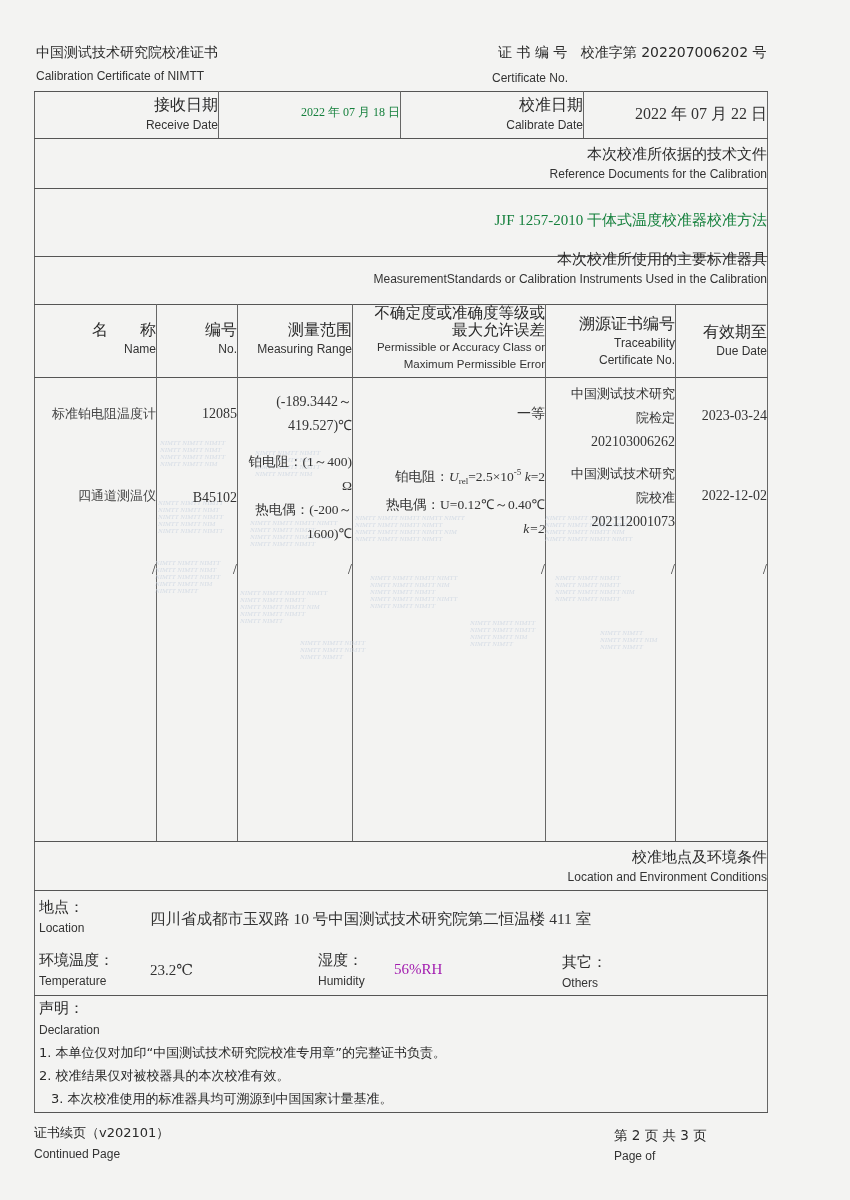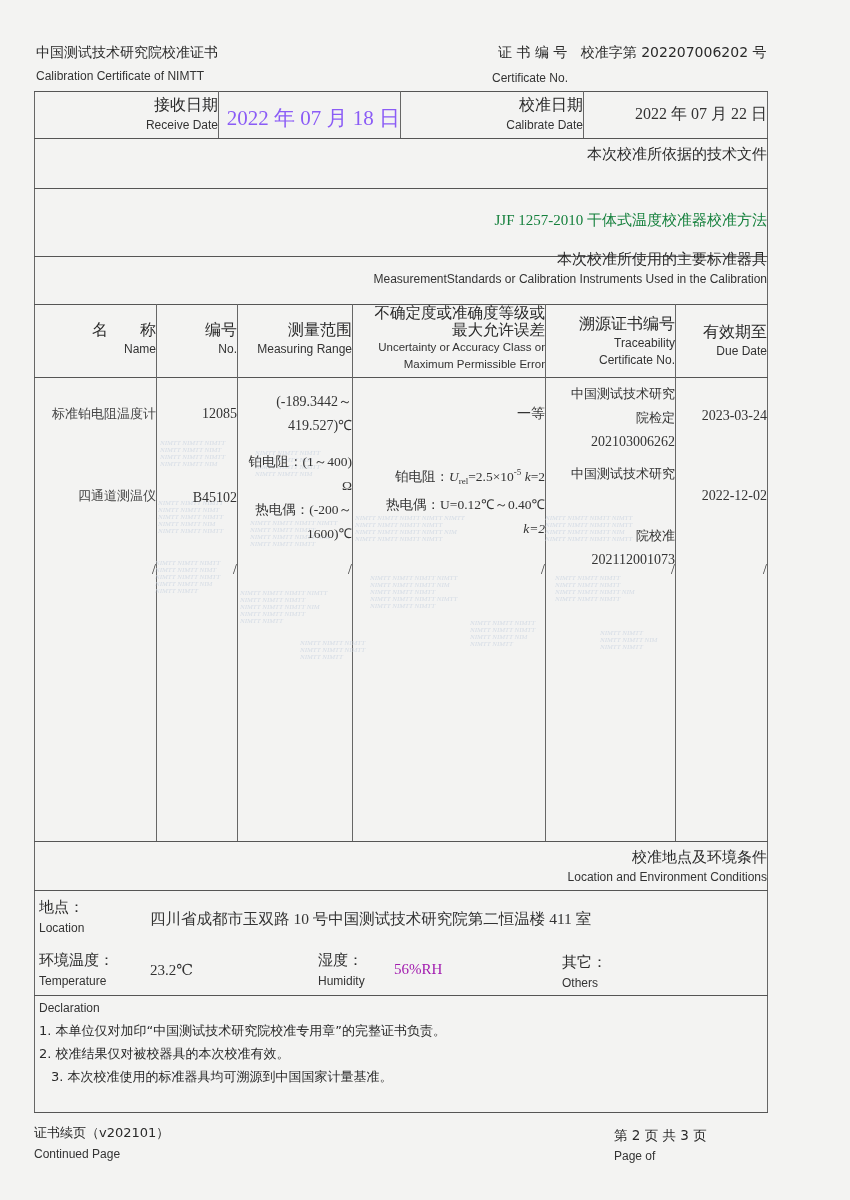--- a/index.html
+++ b/index.html
@@ -51,29 +51,30 @@
 <div class="vline" style="left:156px;top:304px;height:537px;"></div>
 <div class="vline" style="left:237px;top:304px;height:537px;"></div>
 <div class="vline" style="left:352px;top:304px;height:537px;"></div>
 <div class="vline" style="left:545px;top:304px;height:537px;"></div>
 <div class="vline" style="left:675px;top:304px;height:537px;"></div>
 
 <div class="abs cen" style="left:35px;width:183px;top:94px;">
   <div class="zh" style="font-size:16px;line-height:22px;">接收日期</div>
   <div class="en" style="line-height:18px;">Receive Date</div>
 </div>
-<div class="abs cen serif" style="left:219px;width:181px;top:104px;font-size:21px;color:#8b5cf6;">2022 年 07 月 18 日</div>
+<div class="abs cen serif" style="left:219px;width:181px;top:104px;font-size:12px;color:#15803d;">2022 年 07 月 18 日</div>
 <div class="abs cen" style="left:401px;width:182px;top:94px;">
   <div class="zh" style="font-size:16px;line-height:22px;">校准日期</div>
   <div class="en" style="line-height:18px;">Calibrate Date</div>
 </div>
 <div class="abs cen serif" style="left:584px;width:183px;top:104px;font-size:16px;color:#333;">2022 年 07 月 22 日</div>
 
 <div class="abs cen" style="left:35px;width:732px;top:143px;">
   <div class="zh" style="line-height:22px;">本次校准所依据的技术文件</div>
+  <div class="en" style="line-height:18px;">Reference Documents for the Calibration</div>
 </div>
 <div class="abs cen serif" style="left:35px;width:732px;top:211px;font-size:15px;color:#15803d;">JJF 1257-2010  干体式温度校准器校准方法</div>
 
 <div class="abs cen" style="left:35px;width:732px;top:248px;">
   <div class="zh" style="line-height:22px;">本次校准所使用的主要标准器具</div>
   <div class="en" style="line-height:18px;">MeasurementStandards or Calibration Instruments Used in the Calibration</div>
 </div>
 
 <div class="abs cen" style="left:35px;width:121px;top:320px;">
   <div class="zh" style="font-size:16px;line-height:20px;">名　　称</div>
@@ -83,21 +84,21 @@
   <div class="zh" style="font-size:16px;line-height:20px;">编号</div>
   <div class="en" style="line-height:18px;">No.</div>
 </div>
 <div class="abs cen" style="left:238px;width:114px;top:320px;">
   <div class="zh" style="font-size:16px;line-height:20px;">测量范围</div>
   <div class="en" style="line-height:18px;">Measuring Range</div>
 </div>
 <div class="abs cen" style="left:353px;width:192px;top:305px;">
   <div class="zh" style="font-size:15.5px;line-height:17px;white-space:nowrap;">不确定度或准确度等级或</div>
   <div class="zh" style="font-size:15.5px;line-height:17px;">最大允许误差</div>
-  <div class="en" style="font-size:11.5px;line-height:17px;white-space:nowrap;">Uncertainty or Accuracy Class or</div>
+  <div class="en" style="font-size:11.5px;line-height:17px;white-space:nowrap;">Permissible or Accuracy Class or</div>
   <div class="en" style="font-size:11.5px;line-height:17px;">Maximum Permissible Error</div>
 </div>
 <div class="abs cen" style="left:546px;width:129px;top:313px;">
   <div class="zh" style="font-size:16px;line-height:22px;">溯源证书编号</div>
   <div class="en" style="line-height:17px;">Traceability</div>
   <div class="en" style="line-height:17px;">Certificate No.</div>
 </div>
 <div class="abs cen" style="left:676px;width:91px;top:322px;">
   <div class="zh" style="font-size:16px;line-height:20px;">有效期至</div>
   <div class="en" style="line-height:18px;">Due Date</div>
@@ -146,21 +147,21 @@
   </div>
   <div class="abs cen cell-text" style="left:353px;width:192px;top:460px;font-size:13.5px;">
     <div style="white-space:nowrap;">
       <span>铂电阻：</span><i>U</i><sub>rel</sub><span>=2.5×10</span><sup>-5</sup><i> k</i><span>=2</span>
     </div>
     <div style="white-space:nowrap;">热电偶：U=0.12℃～0.40℃</div>
     <div style="font-style:italic;">k=2</div>
   </div>
   <div class="abs cen cell-text" style="left:546px;width:129px;top:462px;">
     <div style="font-family:'DejaVu Sans',sans-serif;font-size:13px;">中国测试技术研究</div>
-    <div style="font-family:'DejaVu Sans',sans-serif;font-size:13px;margin-top:38px;">院校准</div>
+    <div style="font-family:'DejaVu Sans',sans-serif;font-size:13px;">院校准</div>
     <div>202112001073</div>
   </div>
   <div class="abs cen cell-text" style="left:676px;width:91px;top:484px;">2022-12-02</div>
 </div>
 
 <div>
   <div class="abs cen cell-text" style="left:35px;width:121px;top:558px;">/</div>
   <div class="abs cen cell-text" style="left:157px;width:80px;top:558px;">/</div>
   <div class="abs cen cell-text" style="left:238px;width:114px;top:558px;">/</div>
   <div class="abs cen cell-text" style="left:353px;width:192px;top:558px;">/</div>
@@ -190,20 +191,21 @@
   <div class="en" style="line-height:20px;">Humidity</div>
 </div>
 <div class="abs serif" style="left:394px;top:961px;font-size:15px;color:#a21caf;">56%RH</div>
 
 <div class="abs" style="left:562px;top:951px;">
   <div class="zh" style="line-height:22px;">其它：</div>
   <div class="en" style="line-height:20px;">Others</div>
 </div>
 
 <div class="abs" style="left:39px;top:997px;">
+  <div class="zh" style="line-height:22px;">声明：</div>
   <div class="en" style="line-height:18px;margin-top:2px;">Declaration</div>
   <div class="zh" style="font-size:13px;line-height:23px;margin-top:2px;">1. 本单位仅对加印“中国测试技术研究院校准专用章”的完整证书负责。</div>
   <div class="zh" style="font-size:13px;line-height:23px;">2. 校准结果仅对被校器具的本次校准有效。</div>
   <div class="zh" style="font-size:13px;line-height:23px;margin-left:12px;">3. 本次校准使用的标准器具均可溯源到中国国家计量基准。</div>
 </div>
 
 <div class="abs" style="left:34px;top:1122px;">
   <div class="zh" style="font-size:13px;line-height:22px;">证书续页（v202101）</div>
   <div class="en" style="line-height:20px;">Continued Page</div>
 </div>

